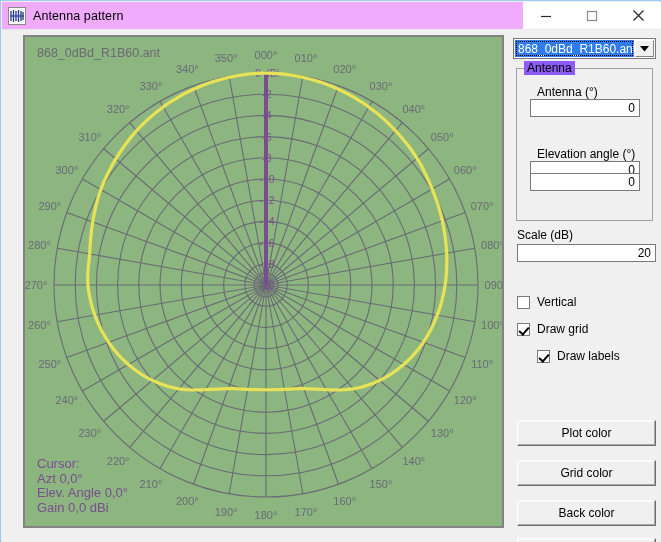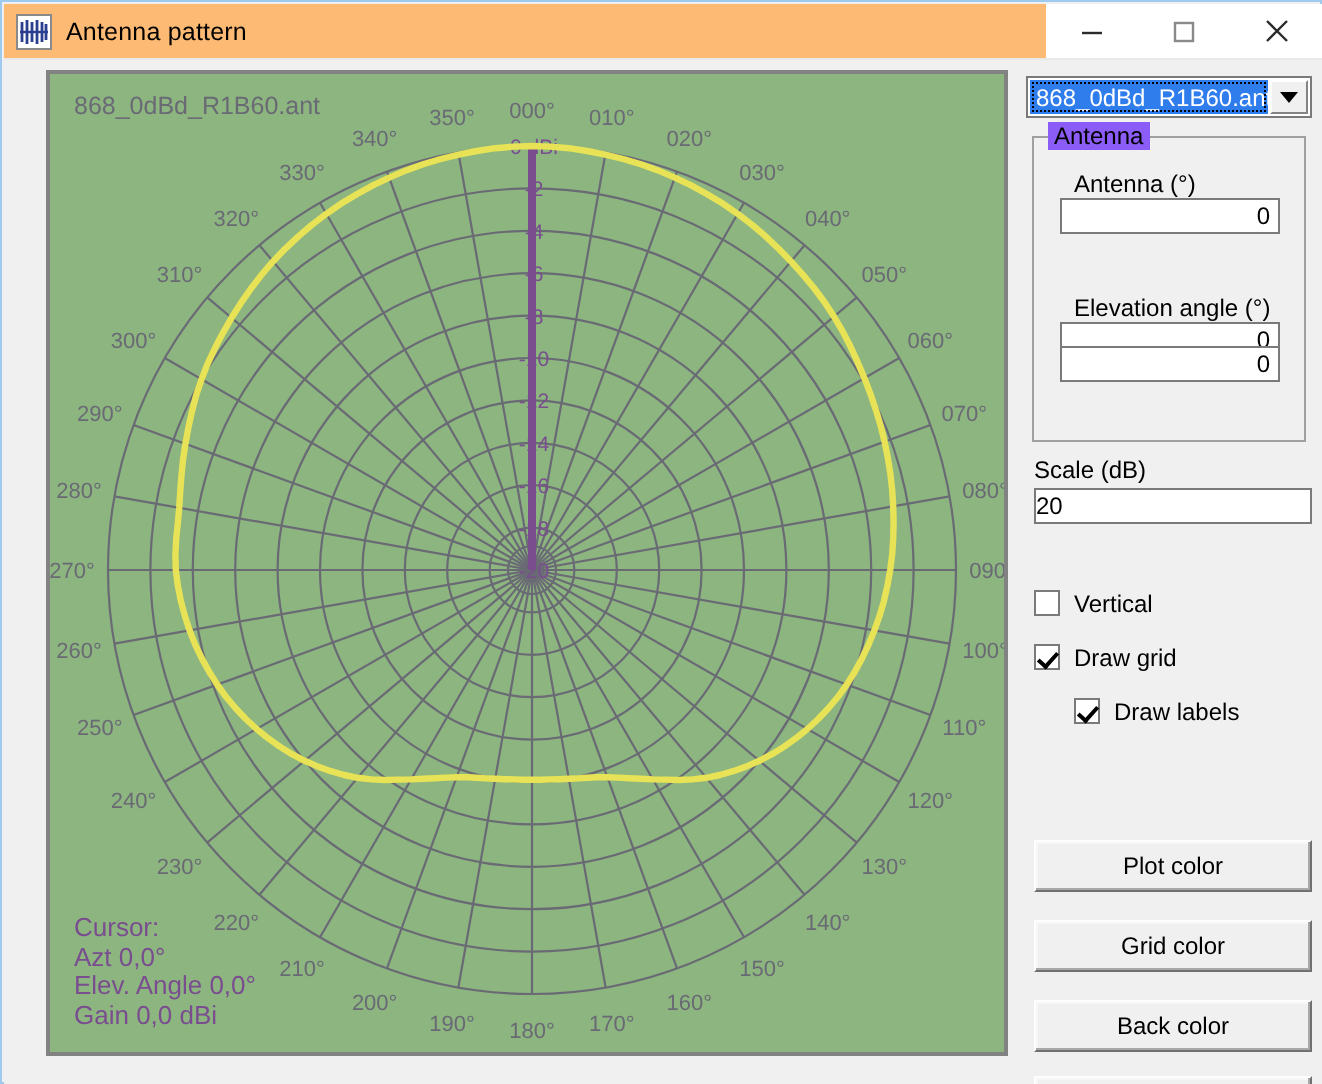--- a/index.html
+++ b/index.html
@@ -11,21 +11,21 @@
   }
   #window{
     position:absolute;left:0;top:0;width:661px;height:542px;
     background:#f0f0f0;
     border:1px solid #9ecaf0;
     box-sizing:border-box;
   }
   
   #titlebar{
     position:absolute;left:1px;top:1px;width:659px;height:27px;
-    background:#fdba74;
+    background:#f0abfc;
     display:flex;align-items:center;
   }
   #title-icon{
     width:18px;height:18px;margin-left:6px;margin-right:7px;
     flex:0 0 auto;position:relative;
   }
   #title-text{
     font-size:12.5px;color:#000;letter-spacing:0.1px;
     white-space:nowrap;
   }
@@ -98,25 +98,25 @@
   .fld-input{
     margin-left:20px;width:110px;height:18px;
     border:1px solid #7a7a7a;background:#fff;box-sizing:border-box;
     font-family:"Liberation Sans",sans-serif;font-size:12px;
     text-align:right;padding-right:4px;line-height:16px;color:#000;
   }
   #scale-label{position:absolute;left:7px;top:193px;font-size:12px;}
   #scale-input{
     position:absolute;left:7px;top:209px;width:139px;height:18px;
     border:1px solid #7a7a7a;background:#fff;box-sizing:border-box;
-    font-size:12px;padding-right:4px;line-height:16px;
+    font-size:12px;text-align:right;padding-right:4px;line-height:16px;
     font-family:"Liberation Sans",sans-serif;color:#000;
   }
   
-  .cbrow{position:absolute;left:7px;display:flex;align-items:flex-start;}
+  .cbrow{position:absolute;left:7px;display:flex;align-items:flex-end;}
   .cbox{
     width:13px;height:13px;border:1px solid #7a7a7a;background:#fff;
     box-sizing:border-box;position:relative;margin-right:7px;flex:0 0 auto;
   }
   .cbox.checked::after{
     content:"";position:absolute;left:3px;top:1px;width:4px;height:8px;
     border:solid #000;border-width:0 2px 2px 0;transform:rotate(42deg);
   }
   .cblabel{font-size:12px;color:#000;}
   

